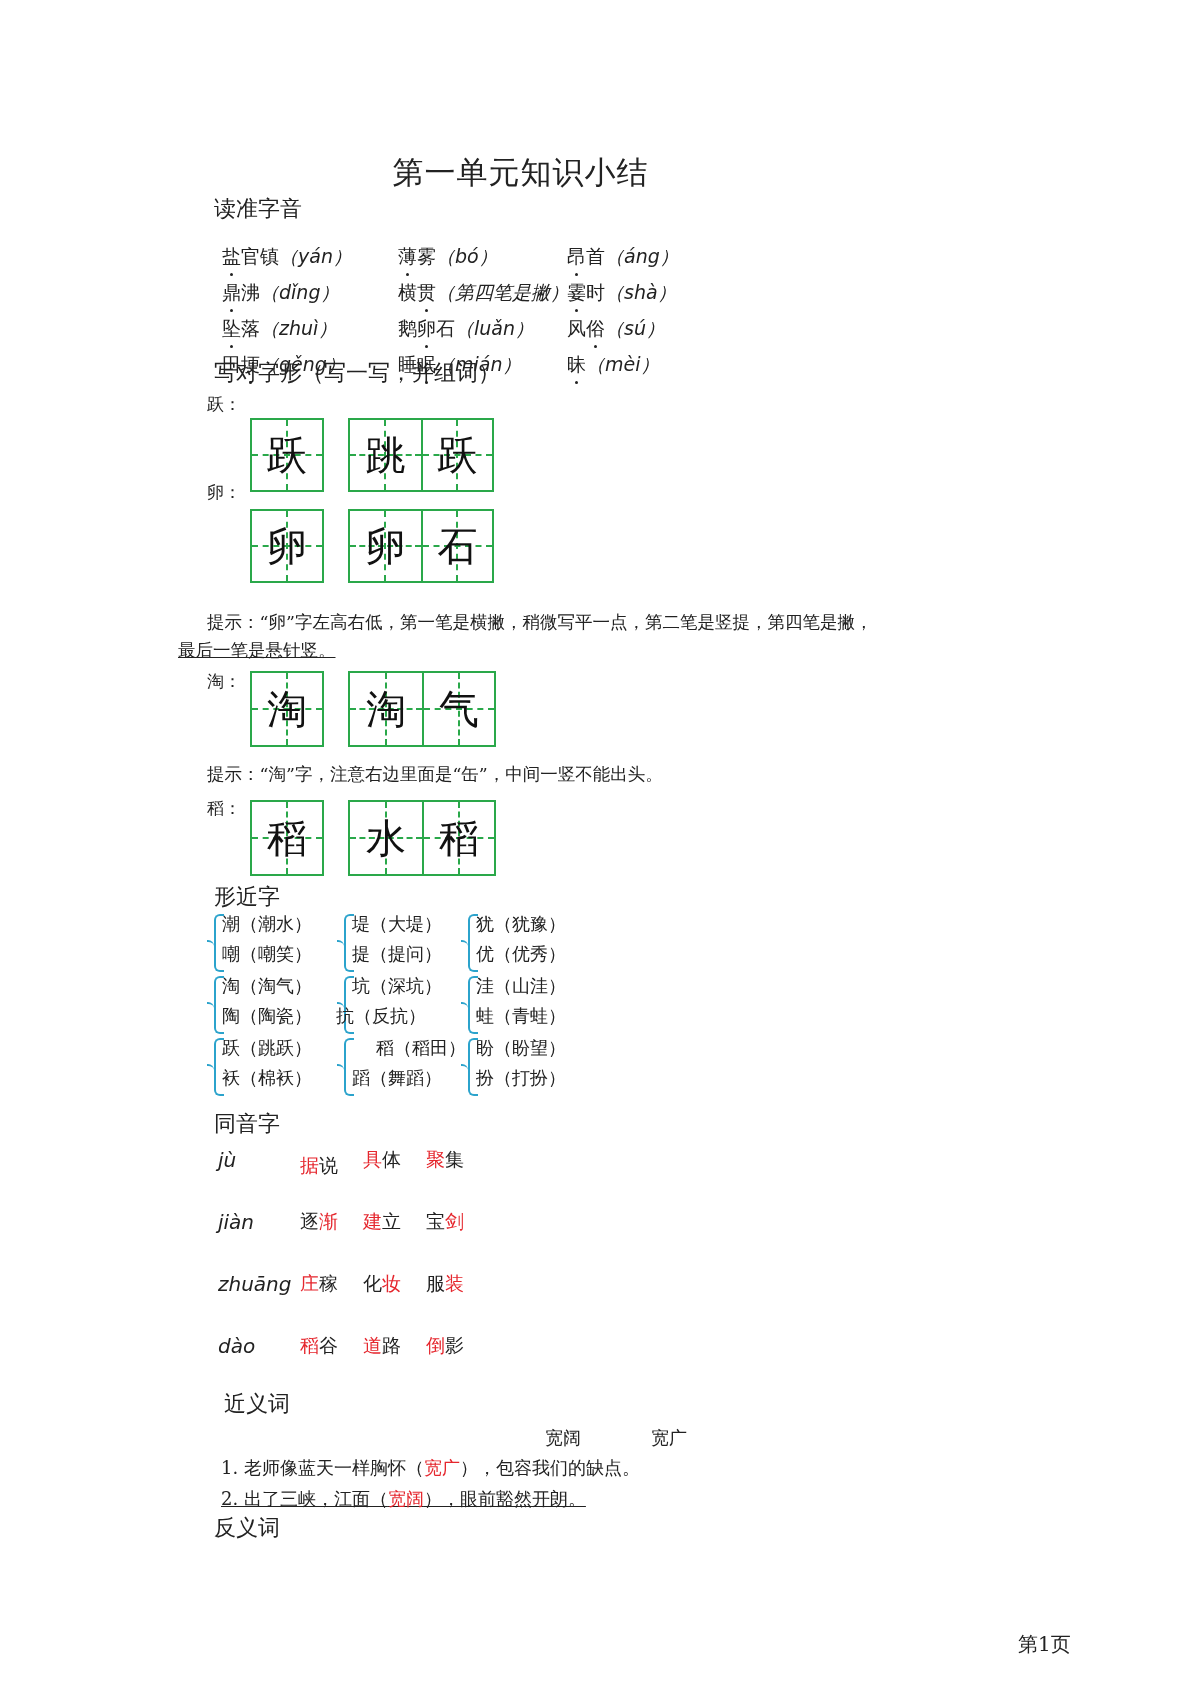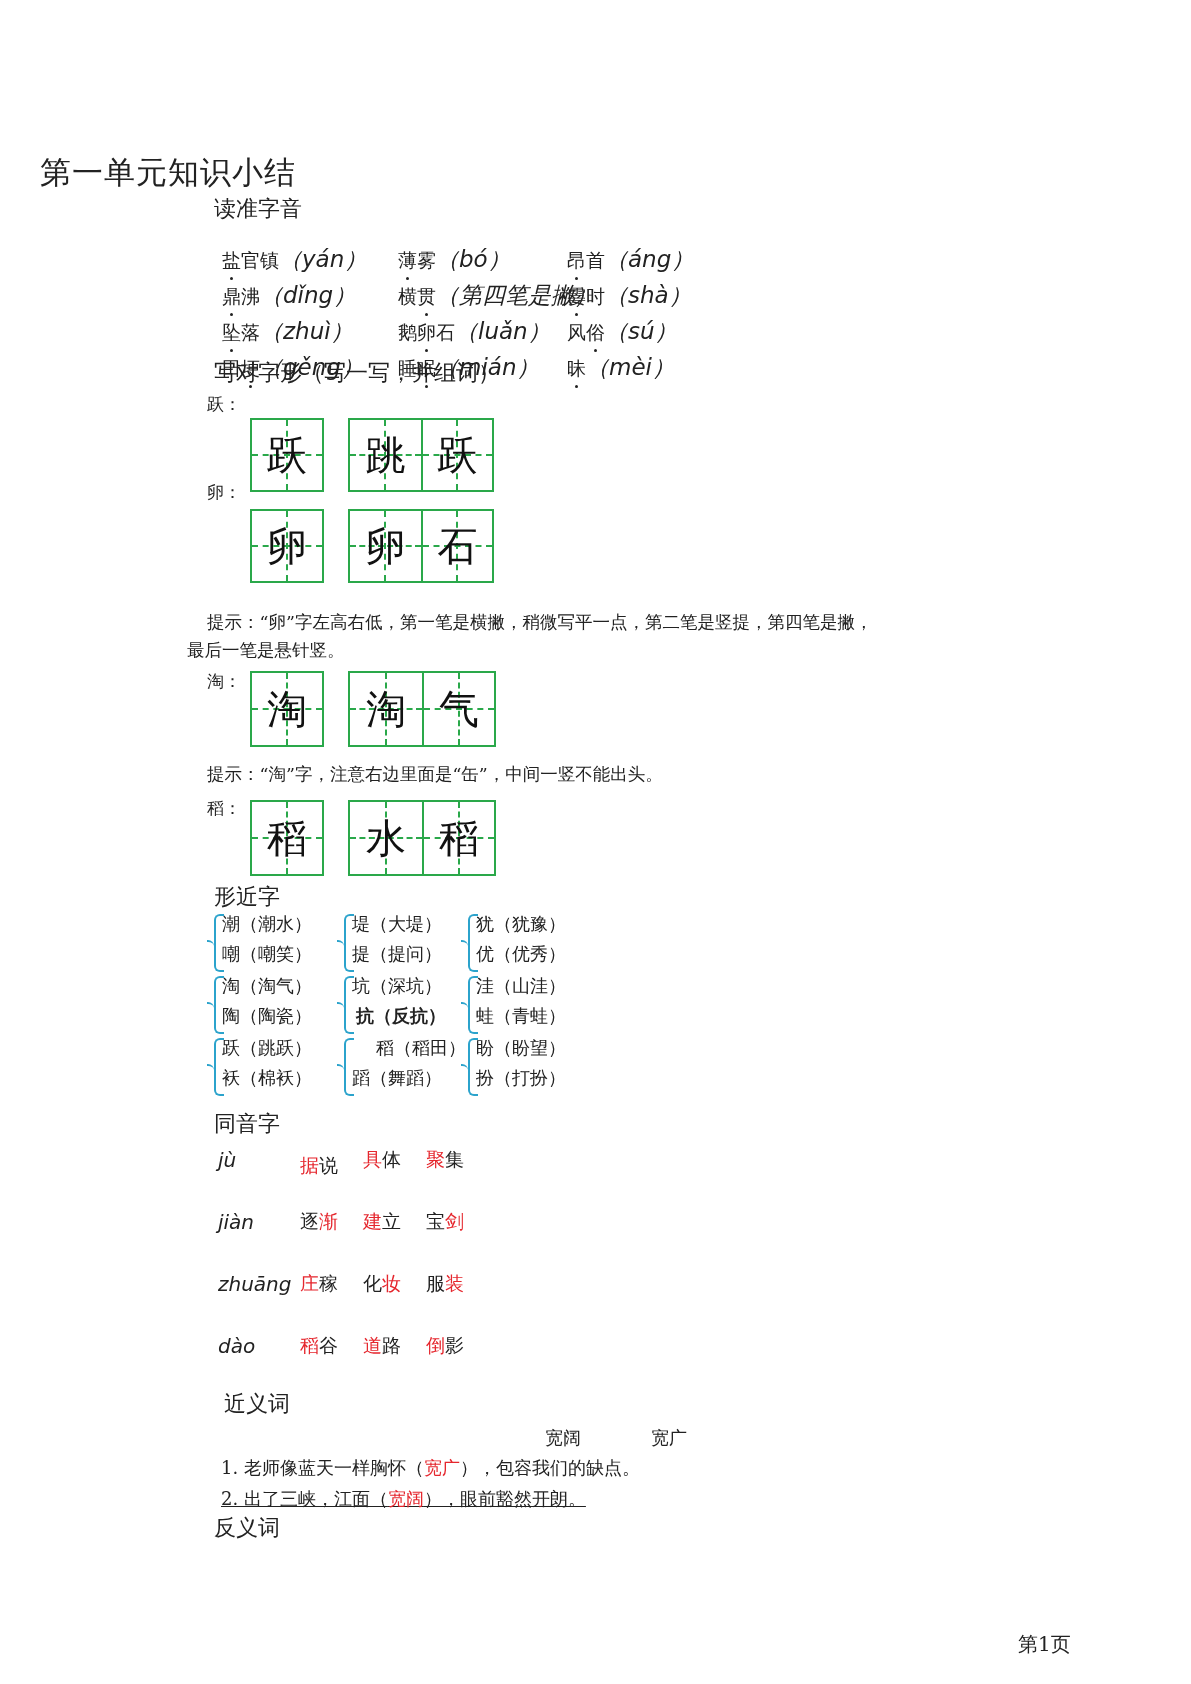--- a/index.html
+++ b/index.html
@@ -1,23 +1,23 @@
 <!DOCTYPE html>
 <html><head>
 <meta charset="utf-8">
 <style>
   html, body { margin:0; padding:0; background:#ffffff; }
   body { width:1191px; height:1684px; position:relative; overflow:hidden;
          font-family:"DejaVu Serif","Liberation Serif",serif; color:#222; }
   .abs { position:absolute; }
-  .title { left:0; width:1001px; top:152px; font-size:31px; letter-spacing:1px; color:#222;
+  .title { left:0; width:1001px; top:152px; text-align:center; font-size:31px; letter-spacing:1px; color:#222;
            padding-left:40px; box-sizing:border-box; }
   .sec { font-size:22px; color:#222; font-family:"DejaVu Sans","Liberation Sans",sans-serif; font-weight:300; }
   .pyrow { font-size:19px; white-space:nowrap; }
-  .py { font-family:"DejaVu Sans","Liberation Sans",sans-serif; font-style:italic; font-size:23px; }
+  .py { font-family:"DejaVu Sans","Liberation Sans",sans-serif; font-style:italic; font-size:19px; }
   .dot { position:relative; display:inline-block; }
   .dot::after { content:""; position:absolute; left:50%; bottom:-6px; width:3px; height:3px; margin-left:-1.5px;
                 background:#222; border-radius:50%; }
   .lbl { font-size:17px; }
   .grid { position:absolute; border:2px solid #2aa84a; box-sizing:border-box; display:flex; }
   .box { position:relative; width:72px; height:100%; box-sizing:border-box; }
   .box + .box { border-left:2px solid #2aa84a; }
   .box::before { content:""; position:absolute; left:50%; top:0; bottom:0; border-left:2px dashed #2aa84a; margin-left:-1px; }
   .box::after { content:""; position:absolute; top:50%; left:0; right:0; border-top:2px dashed #2aa84a; margin-top:-1px; }
   .box span { position:absolute; inset:0; display:flex; align-items:center; justify-content:center; font-size:40px;
@@ -78,21 +78,21 @@
 </div>
 <div class="grid" style="left:348px;top:509px;width:146px;height:74px;">
   <div class="box">
       <span>卵</span>
     </div>
   <div class="box">
       <span>石</span>
     </div>
 </div>
 <div class="abs tip" style="left:207px;top:610px;">提示：“卵”字左高右低，第一笔是横撇，稍微写平一点，第二笔是竖提，第四笔是撇，</div>
-<div class="abs tip" style="left:187px;top:638px;">最后一笔是悬针竖。</div>
+<div class="abs tip" style="left:178px;top:638px;text-decoration:underline;">最后一笔是悬针竖。</div>
 
 <div class="abs lbl" style="left:207px;top:670px;">淘：</div>
 <div class="grid" style="left:250px;top:671px;width:74px;height:76px;">
   <div class="box">
       <span>淘</span>
     </div>
 </div>
 <div class="grid" style="left:348px;top:671px;width:148px;height:76px;">
   <div class="box">
       <span>淘</span>
@@ -127,21 +127,21 @@
     <div class="abs sim" style="left: 352px; top: 912px;">堤（大堤）</div>
     <div class="abs sim" style="left: 352px; top: 942px;">提（提问）</div>
     <div class="brace" style="left: 468px; top: 914px; height: 54px;"></div>
     <div class="abs sim" style="left: 476px; top: 912px;">犹（犹豫）</div>
     <div class="abs sim" style="left: 476px; top: 942px;">优（优秀）</div>
     <div class="brace" style="left: 214px; top: 976px; height: 54px;"></div>
     <div class="abs sim" style="left: 222px; top: 974px;">淘（淘气）</div>
     <div class="abs sim" style="left: 222px; top: 1004px;">陶（陶瓷）</div>
     <div class="brace" style="left: 344px; top: 976px; height: 54px;"></div>
     <div class="abs sim" style="left: 352px; top: 974px;">坑（深坑）</div>
-    <div class="abs sim" style="left: 356px; top: 1004px; font-weight: bold;">抗（反抗）</div>
+    <div class="abs sim" style="left: 336px; top: 1004px;">抗（反抗）</div>
     <div class="brace" style="left: 468px; top: 976px; height: 54px;"></div>
     <div class="abs sim" style="left: 476px; top: 974px;">洼（山洼）</div>
     <div class="abs sim" style="left: 476px; top: 1004px;">蛙（青蛙）</div>
     <div class="brace" style="left: 214px; top: 1038px; height: 54px;"></div>
     <div class="abs sim" style="left: 222px; top: 1036px;">跃（跳跃）</div>
     <div class="abs sim" style="left: 222px; top: 1066px;">袄（棉袄）</div>
     <div class="brace" style="left: 344px; top: 1038px; height: 54px;"></div>
     <div class="abs sim" style="left: 336px; top: 1036px; margin-left: 40px;">稻（稻田）</div>
     <div class="abs sim" style="left: 352px; top: 1066px;">蹈（舞蹈）</div>
     <div class="brace" style="left: 468px; top: 1038px; height: 54px;"></div>

